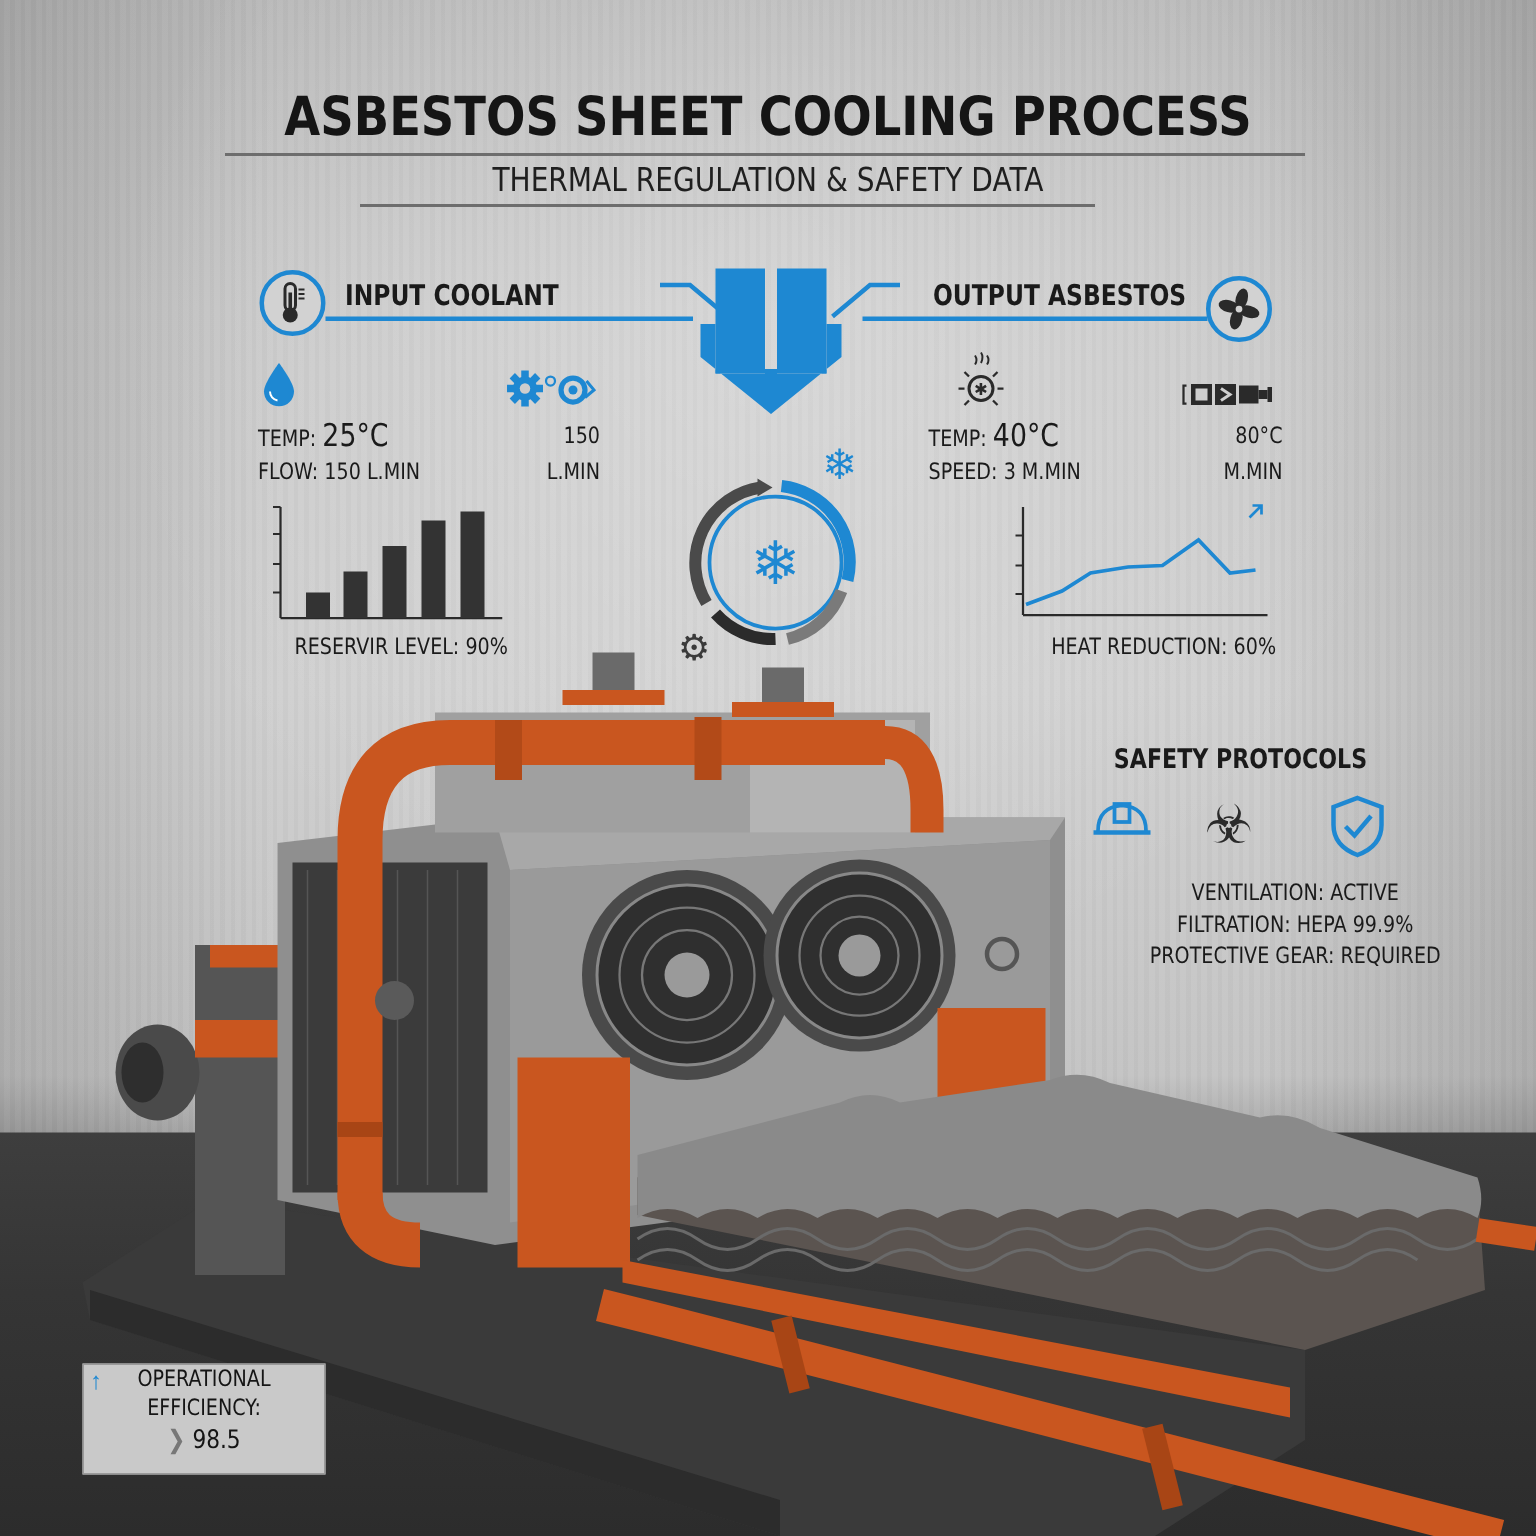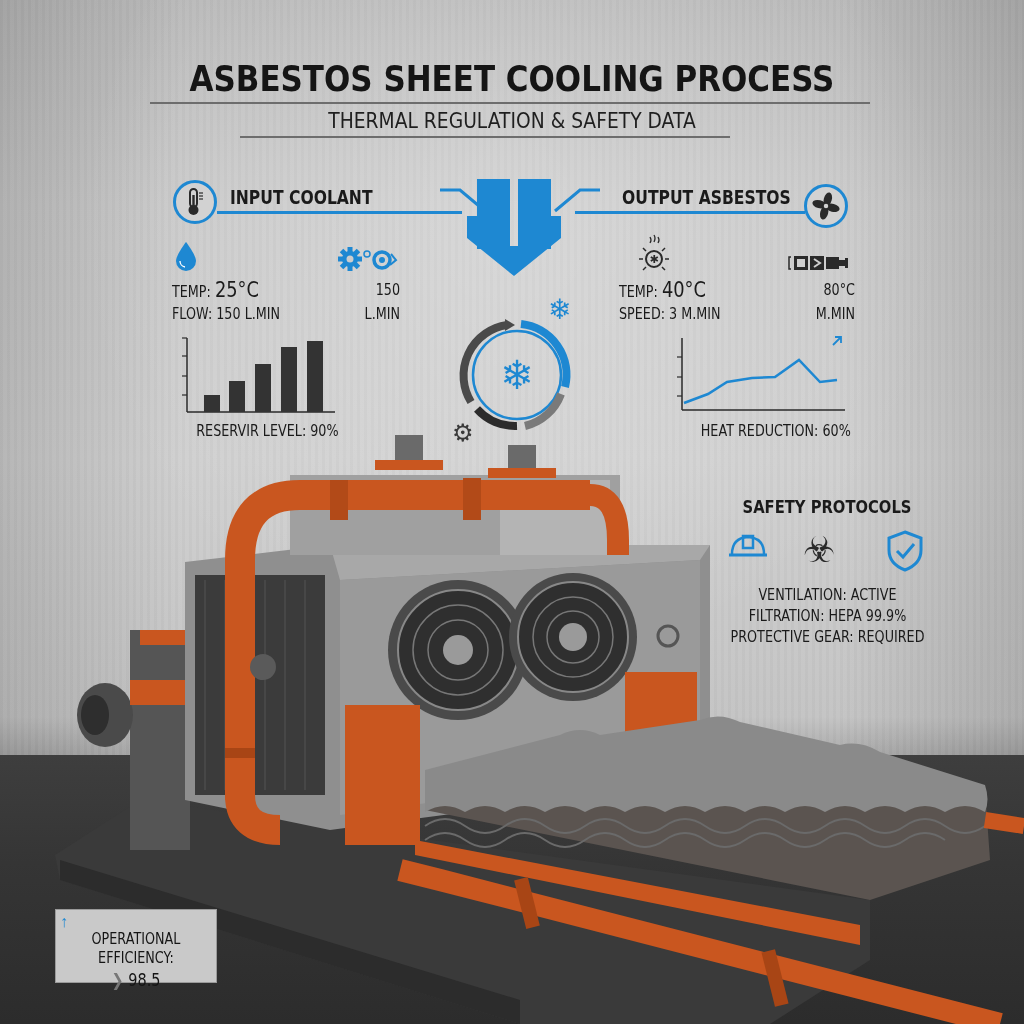--- a/index.html
+++ b/index.html
@@ -322,29 +322,29 @@
     <line x1="1" y1="23" x2="39" y2="23" stroke="#1e88d2" stroke-width="3"></line>
   </svg>
 </div>
 <div class="abs" style="left:803px; top:532px; font-size:36px; color:#2a2a2a; line-height:36px;">☣</div>
 <div class="abs" style="left:886px; top:530px;">
   <svg width="38" height="42" viewBox="0 0 38 42">
     <path d="M19 2 L35 8 L35 20 Q35 34 19 40 Q3 34 3 20 L3 8 Z" fill="none" stroke="#1e88d2" stroke-width="3"></path>
     <path d="M11 21 L17 27 L28 14" fill="none" stroke="#1e88d2" stroke-width="3"></path>
   </svg>
 </div>
-<div class="abs" style="left:705px; top:585px; width:245px;">
+<div class="abs" style="left:741px; top:585px; width:245px;">
   <div class="safety-text">VENTILATION: ACTIVE</div>
   <div class="safety-text">FILTRATION: HEPA 99.9%</div>
   <div class="safety-text">PROTECTIVE GEAR: REQUIRED</div>
 </div>
 
 <div class="abs eff-box">
   <div class="abs" style="left:4px; top:3px; font-size:16px; color:#1e88d2; font-weight:bold;">↑</div>
-  <div style="padding-top:20px;">
+  <div style="padding-top:0;">
     <div class="eff-text">OPERATIONAL</div>
     <div class="eff-text">EFFICIENCY:</div>
     <div class="eff-text" style="font-size:17px; margin-top:3px;">
       <span style="color:#777;">❯</span>
       <span>98.5</span>
     </div>
   </div>
 </div>
 
 </body></html>

